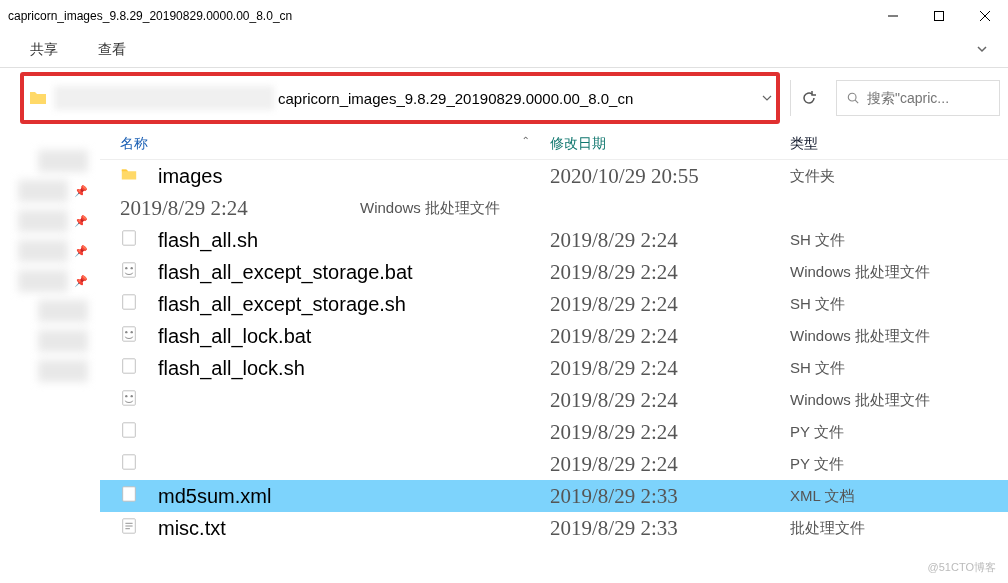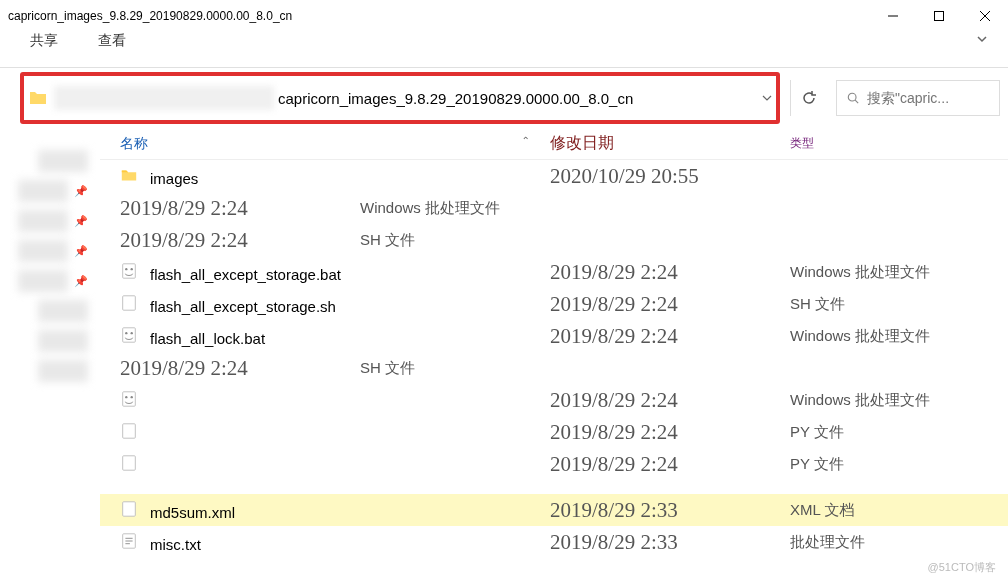--- a/index.html
+++ b/index.html
@@ -4,21 +4,21 @@
   <style>
     * { margin: 0; padding: 0; box-sizing: border-box; font-family: "Microsoft YaHei", "Segoe UI", sans-serif; }
     body { background: #fff; width: 1008px; height: 583px; overflow: hidden; font-size: 14px; color: #333; }
     
     .titlebar { height: 32px; display: flex; align-items: center; justify-content: space-between; padding-left: 8px; }
     .title-text { font-size: 12px; color: #000; }
     .window-controls { display: flex; }
     .win-btn { width: 46px; height: 32px; display: flex; align-items: center; justify-content: center; }
     .win-btn svg { width: 10px; height: 10px; }
     
-    .ribbon-tabs { height: 36px; display: flex; align-items: flex-start; padding-left: 30px; gap: 40px; border-bottom: 1px solid #e0e0e0; position: relative; }
+    .ribbon-tabs { height: 36px; display: flex; align-items: center; padding-left: 30px; gap: 40px; border-bottom: 1px solid #e0e0e0; position: relative; }
     .ribbon-tab { font-size: 14px; color: #333; }
     .ribbon-chevron { position: absolute; right: 20px; }
     
     .addr-row { height: 60px; display: flex; align-items: center; padding: 12px 8px 12px 20px; gap: 10px; }
     .addr-highlight { border: 4px solid #e03030; border-radius: 3px; flex: 0 0 760px; height: 52px; display: flex; align-items: center; padding: 0 4px; }
     .folder-ico { width: 20px; height: 20px; margin-right: 6px; flex-shrink: 0; }
     .addr-blur { width: 220px; height: 24px; background: #f0f0f0; filter: blur(3px); margin-right: 4px; }
     .addr-text { flex: 1; font-size: 15px; color: #000; white-space: nowrap; overflow: hidden; }
     .addr-chev { margin-left: 8px; color: #666; }
     .refresh-btn { width: 36px; height: 36px; display: flex; align-items: center; justify-content: center; border-left: 1px solid #ddd; }
@@ -27,27 +27,27 @@
     
     .content { display: flex; height: calc(100% - 128px); }
     .sidebar { width: 100px; padding-top: 20px; display: flex; flex-direction: column; gap: 4px; }
     .qa-item { height: 26px; display: flex; align-items: center; justify-content: flex-end; padding-right: 12px; }
     .qa-blur { width: 50px; height: 22px; background: #e8e8e8; filter: blur(4px); }
     .pin { font-size: 11px; color: #888; margin-left: 6px; }
     
     .file-area { flex: 1; }
     .col-headers { display: flex; height: 32px; align-items: center; border-bottom: 1px solid #eee; padding-left: 20px; }
     .col-name { width: 430px; color: #1a5fb4; font-size: 14px; display: flex; align-items: flex-start; gap: 3px; }
-    .col-date { width: 240px; color: #7f1d1d; font-size: 16px; }
-    .col-type { width: 200px; color: #701a75; font-size: 12px; }
+    .col-date { width: 240px; color: #0f766e; font-size: 14px; }
+    .col-type { width: 200px; color: #0f172a; font-size: 14px; }
     .sort-arrow { font-size: 10px; color: #666; margin-left: auto; margin-right: 20px; }
     
     .file-row { display: flex; height: 32px; align-items: center; padding-left: 20px; }
-    .file-row.sel { background: #fef9c3; margin-top: 14px; }
-    .fname-cell { width: 430px; display: flex; align-items: flex-end; gap: 12px; font-size: 15px; color: #000; }
+    .file-row.sel { background: #7dd3fc; }
+    .fname-cell { width: 430px; display: flex; align-items: flex-start; gap: 20px; font-size: 20px; color: #000; }
     .fdate-cell { width: 240px; font-size: 21px; color: #555; font-family: Liberation Serif, serif; }
     .ftype-cell { width: 200px; font-size: 15px; color: #555; }
     .file-ico { width: 18px; height: 18px; flex-shrink: 0; }
     
     .watermark { position: absolute; bottom: 8px; right: 12px; font-size: 11px; color: #bbb; }
     
     .ico-folder { fill: #ffd968; }
   </style>
 </head>
 <body>
@@ -156,26 +156,33 @@
     <div id="file-rows">
         <div class="file-row">
           <div class="fname-cell">
             <span><svg class="file-ico" viewBox="0 0 20 20">
                 <path fill="#ffd968" d="M2 5h5l2 2h9v9H2z"></path>
                 <path fill="#ffc93c" d="M2 5h5l2 2H2z"></path>
               </svg></span>
             <span>images</span>
           </div>
           <div class="fdate-cell">2020/10/29 20:55</div>
-        </div>
-        <div class="file-row">
-          <div class="fdate-cell">2019/8/29 2:24</div>
-          <div class="ftype-cell">Windows 批处理文件</div>
-        </div>
-        <div class="file-row">
+          <div class="ftype-cell">文件夹</div>
+        </div>
+        <div class="file-row">
+          <div class="fdate-cell">2019/8/29 2:24</div>
+          <div class="ftype-cell">Windows 批处理文件</div>
+        </div>
+        <div class="file-row">
+          <div class="fname-cell">
+            <span><svg class="file-ico" viewBox="0 0 20 20">
+                <rect x="3" y="2" width="14" height="16" rx="1" fill="#fff" stroke="#bbb"></rect>
+              </svg></span>
+            <span>flash_all.sh</span>
+          </div>
           <div class="fdate-cell">2019/8/29 2:24</div>
           <div class="ftype-cell">SH 文件</div>
         </div>
         <div class="file-row">
           <div class="fname-cell">
             <span><svg class="file-ico" viewBox="0 0 20 20">
                 <rect x="3" y="2" width="14" height="16" rx="1" fill="#fff" stroke="#bbb"></rect>
                 <circle cx="7" cy="8" r="1.3" fill="#888"></circle>
                 <circle cx="13" cy="8" r="1.3" fill="#888"></circle>
                 <path d="M6 13a4 2 0 0 0 8 0" stroke="#888" fill="none"></path>
@@ -202,20 +209,26 @@
                 <circle cx="7" cy="8" r="1.3" fill="#888"></circle>
                 <circle cx="13" cy="8" r="1.3" fill="#888"></circle>
                 <path d="M6 13a4 2 0 0 0 8 0" stroke="#888" fill="none"></path>
               </svg></span>
             <span>flash_all_lock.bat</span>
           </div>
           <div class="fdate-cell">2019/8/29 2:24</div>
           <div class="ftype-cell">Windows 批处理文件</div>
         </div>
         <div class="file-row">
+          <div class="fname-cell">
+            <span><svg class="file-ico" viewBox="0 0 20 20">
+                <rect x="3" y="2" width="14" height="16" rx="1" fill="#fff" stroke="#bbb"></rect>
+              </svg></span>
+            <span>flash_all_lock.sh</span>
+          </div>
           <div class="fdate-cell">2019/8/29 2:24</div>
           <div class="ftype-cell">SH 文件</div>
         </div>
         <div class="file-row">
           <div class="fname-cell">
             <span><svg class="file-ico" viewBox="0 0 20 20">
                 <rect x="3" y="2" width="14" height="16" rx="1" fill="#fff" stroke="#bbb"></rect>
                 <circle cx="7" cy="8" r="1.3" fill="#888"></circle>
                 <circle cx="13" cy="8" r="1.3" fill="#888"></circle>
                 <path d="M6 13a4 2 0 0 0 8 0" stroke="#888" fill="none"></path>

